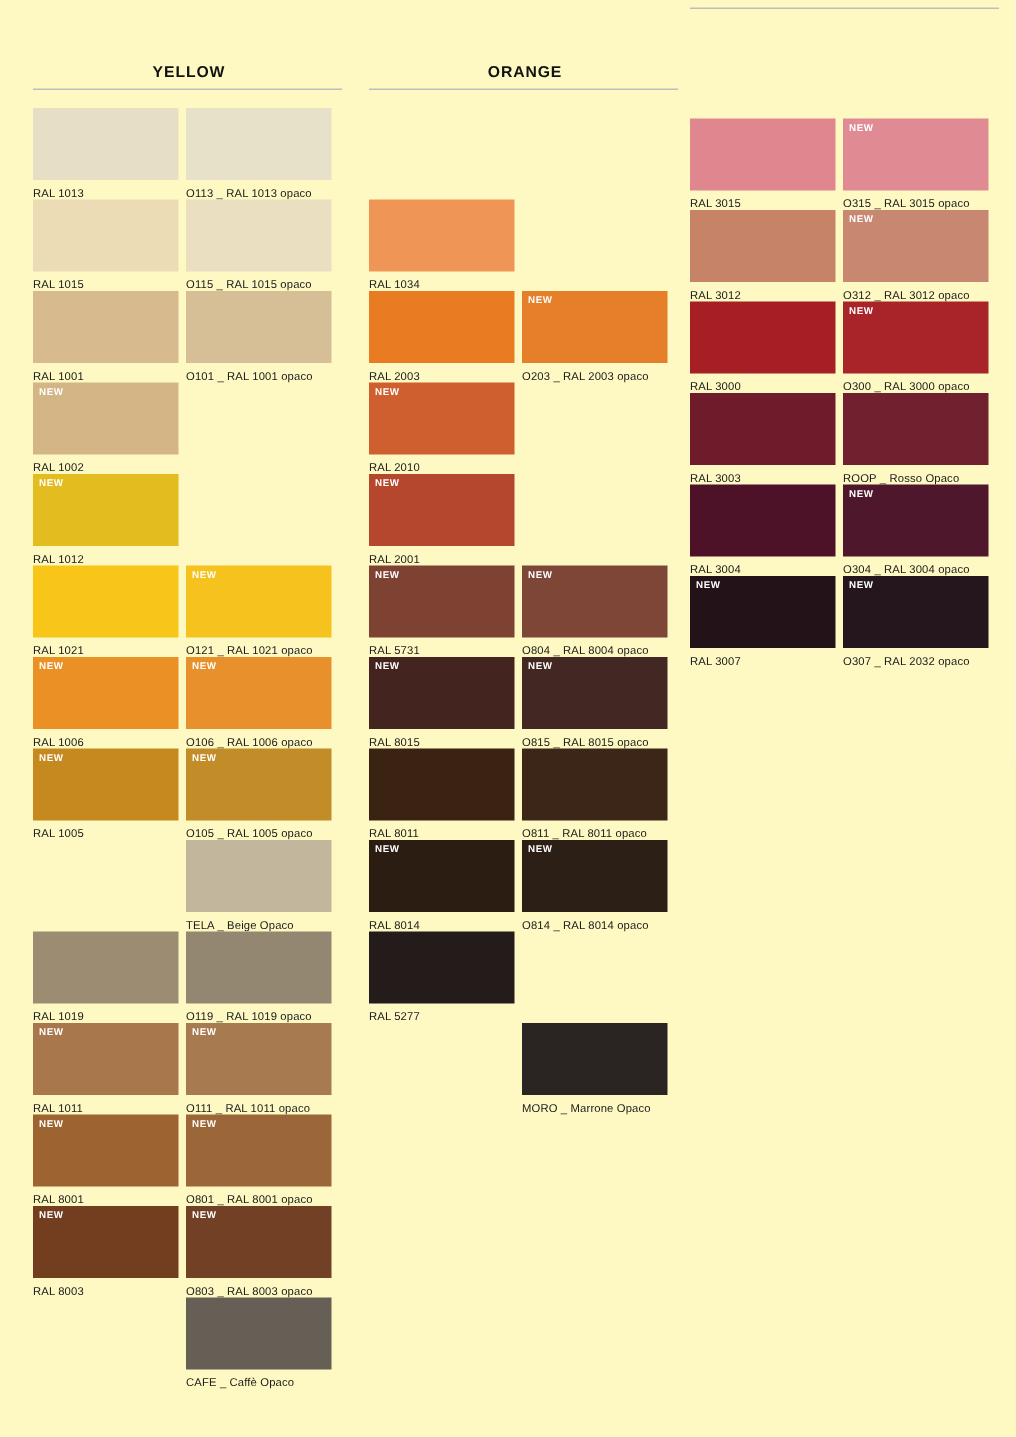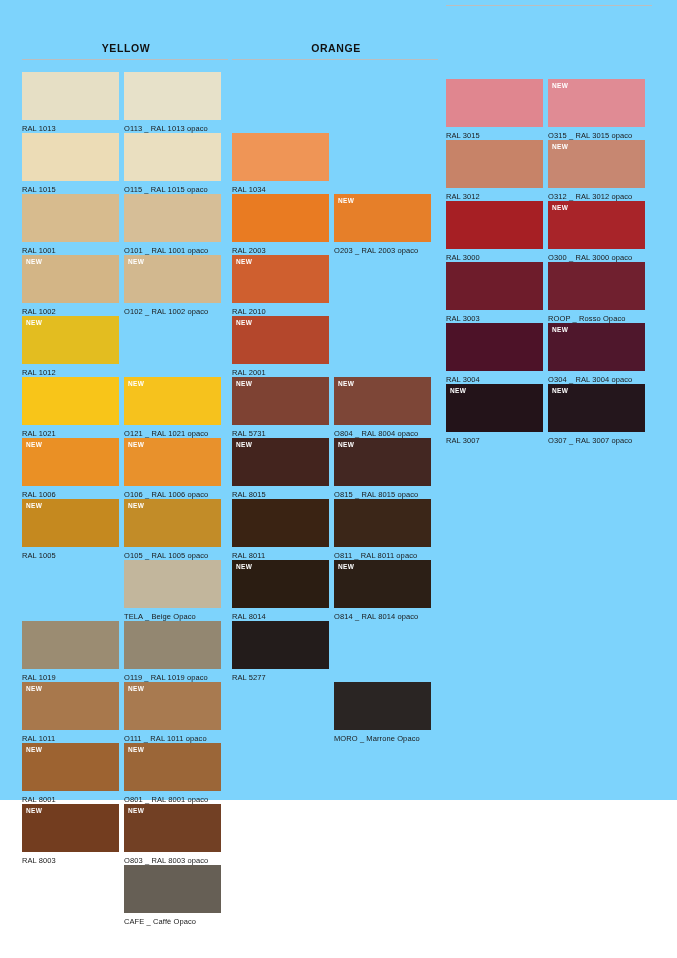--- a/index.html
+++ b/index.html
@@ -10,36 +10,36 @@
   body {
     width: 677px;
     height: 958px;
     font-family: "Liberation Sans", sans-serif;
     color: #1a1a1a;
     overflow: hidden;
   }
   .page {
     position: relative;
     width: 677px;
-    height: 800px;
-    background: #7dd3fc;
+    height: 958px;
+    background: #fef9c3;
   }
   .columns {
     position: absolute;
     left: 0;
     top: 0;
     width: 677px;
     display: flex;
     flex-direction: row;
   }
   .column {
     width: 208px;
     margin-left: 22px;
   }
-  .column.col-orange { margin-left: 2px; }
+  .column.col-orange { margin-left: 16px; }
   .column.col-red { margin-left: 6px; }
 
   .col-header {
     padding-top: 42px;
     text-align: center;
     font-size: 10.5px;
     font-weight: bold;
     letter-spacing: 0.6px;
     color: #111111;
     line-height: 12px;
@@ -130,26 +130,20 @@
               <div class="label">O101 _ RAL 1001 opaco</div>
             </div>
           </div>
           <div class="row">
             <div class="cell">
               <div class="swatch" style="background: rgb(211, 181, 134);">
                 <span class="badge">NEW</span>
               </div>
               <div class="label">RAL 1002</div>
             </div>
-            <div class="cell">
-              <div class="swatch" style="background: rgb(210, 184, 143);">
-                <span class="badge">NEW</span>
-              </div>
-              <div class="label">O102 _ RAL 1002 opaco</div>
-            </div>
           </div>
           <div class="row">
             <div class="cell">
               <div class="swatch" style="background: rgb(227, 189, 32);">
                 <span class="badge">NEW</span>
               </div>
               <div class="label">RAL 1012</div>
             </div>
             <div class="cell">
               <div class="swatch empty"></div>
@@ -475,19 +469,19 @@
             <div class="cell">
               <div class="swatch" style="background: rgb(35, 19, 25);">
                 <span class="badge">NEW</span>
               </div>
               <div class="label">RAL 3007</div>
             </div>
             <div class="cell">
               <div class="swatch" style="background: rgb(36, 22, 28);">
                 <span class="badge">NEW</span>
               </div>
-              <div class="label">O307 _ RAL 3007 opaco</div>
+              <div class="label">O307 _ RAL 2032 opaco</div>
             </div>
           </div>
         </div>
       </div>
     </div>
 </div>
 
 </body></html>

